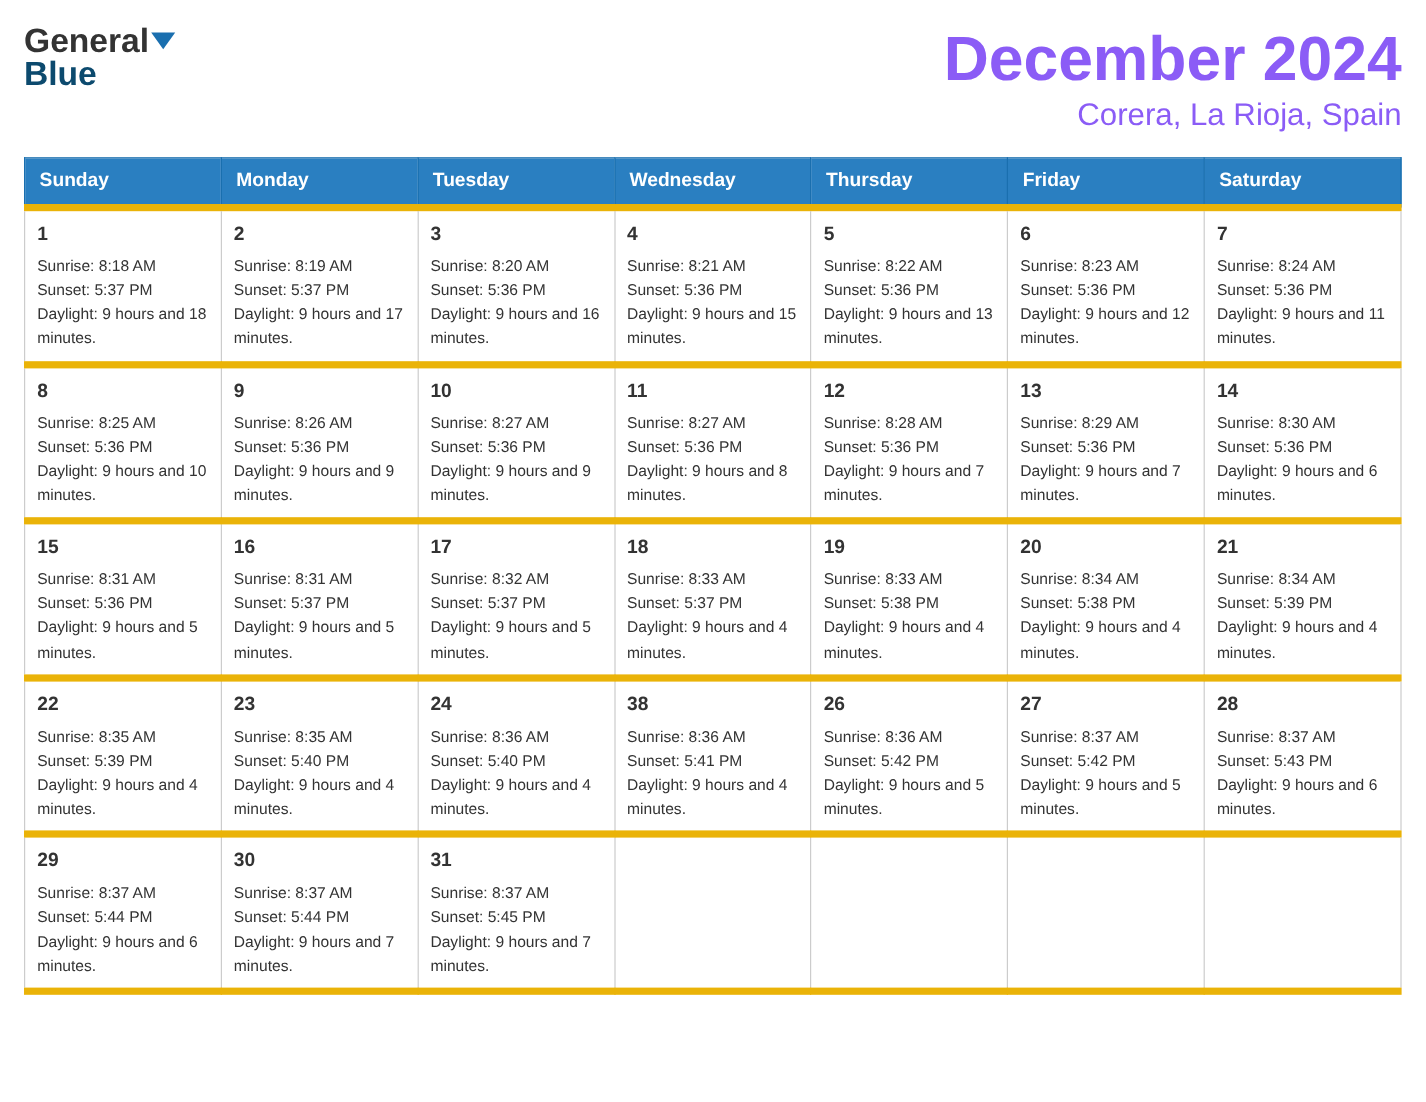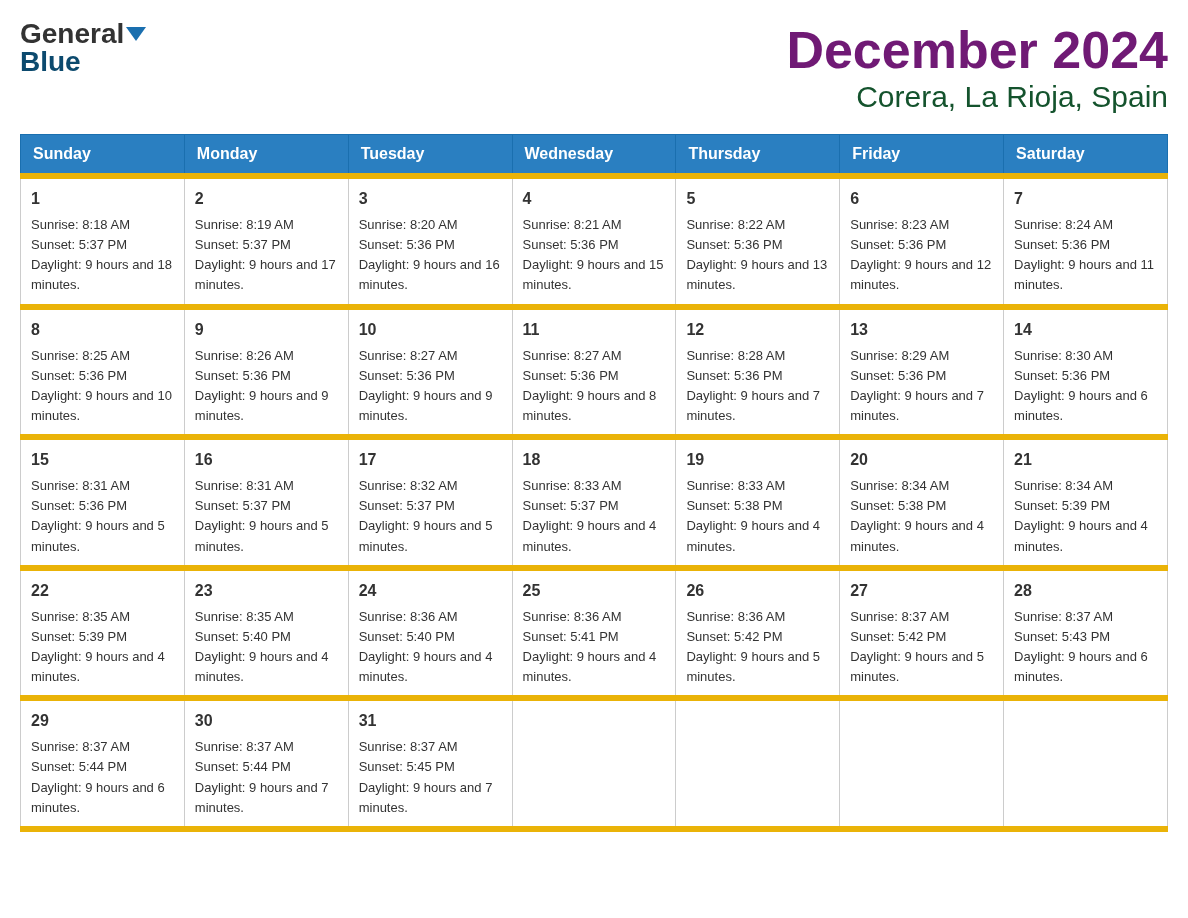--- a/index.html
+++ b/index.html
@@ -47,25 +47,25 @@
       display: flex;
       align-items: center;
       justify-content: flex-end;
     }
     .title-area {
       text-align: right;
     }
     .month-title {
       font-size: 52px;
       font-weight: bold;
-      color: #701a75;
+      color: #8b5cf6;
     }
     .location {
-      font-size: 30px;
-      color: #14532d;
+      font-size: 26px;
+      color: #8b5cf6;
     }
     .calendar-table {
       width: 100%;
       border-collapse: collapse;
       border: 1px solid #aaa;
     }
     .calendar-table th {
       background-color: #2a7fc1;
       color: #fff;
       font-size: 16px;
@@ -179,21 +179,21 @@
         <td><span class="day-num">21</span>
 <span class="day-info">Sunrise: 8:34 AM<br>Sunset: 5:39 PM<br>Daylight: 9 hours and 4 minutes.</span></td>
       </tr>
       <tr>
         <td><span class="day-num">22</span>
 <span class="day-info">Sunrise: 8:35 AM<br>Sunset: 5:39 PM<br>Daylight: 9 hours and 4 minutes.</span></td>
         <td><span class="day-num">23</span>
 <span class="day-info">Sunrise: 8:35 AM<br>Sunset: 5:40 PM<br>Daylight: 9 hours and 4 minutes.</span></td>
         <td><span class="day-num">24</span>
 <span class="day-info">Sunrise: 8:36 AM<br>Sunset: 5:40 PM<br>Daylight: 9 hours and 4 minutes.</span></td>
-        <td><span class="day-num">25</span>
+        <td><span class="day-num">38</span>
 <span class="day-info">Sunrise: 8:36 AM<br>Sunset: 5:41 PM<br>Daylight: 9 hours and 4 minutes.</span></td>
         <td><span class="day-num">26</span>
 <span class="day-info">Sunrise: 8:36 AM<br>Sunset: 5:42 PM<br>Daylight: 9 hours and 5 minutes.</span></td>
         <td><span class="day-num">27</span>
 <span class="day-info">Sunrise: 8:37 AM<br>Sunset: 5:42 PM<br>Daylight: 9 hours and 5 minutes.</span></td>
         <td><span class="day-num">28</span>
 <span class="day-info">Sunrise: 8:37 AM<br>Sunset: 5:43 PM<br>Daylight: 9 hours and 6 minutes.</span></td>
       </tr>
       <tr>
         <td><span class="day-num">29</span>

